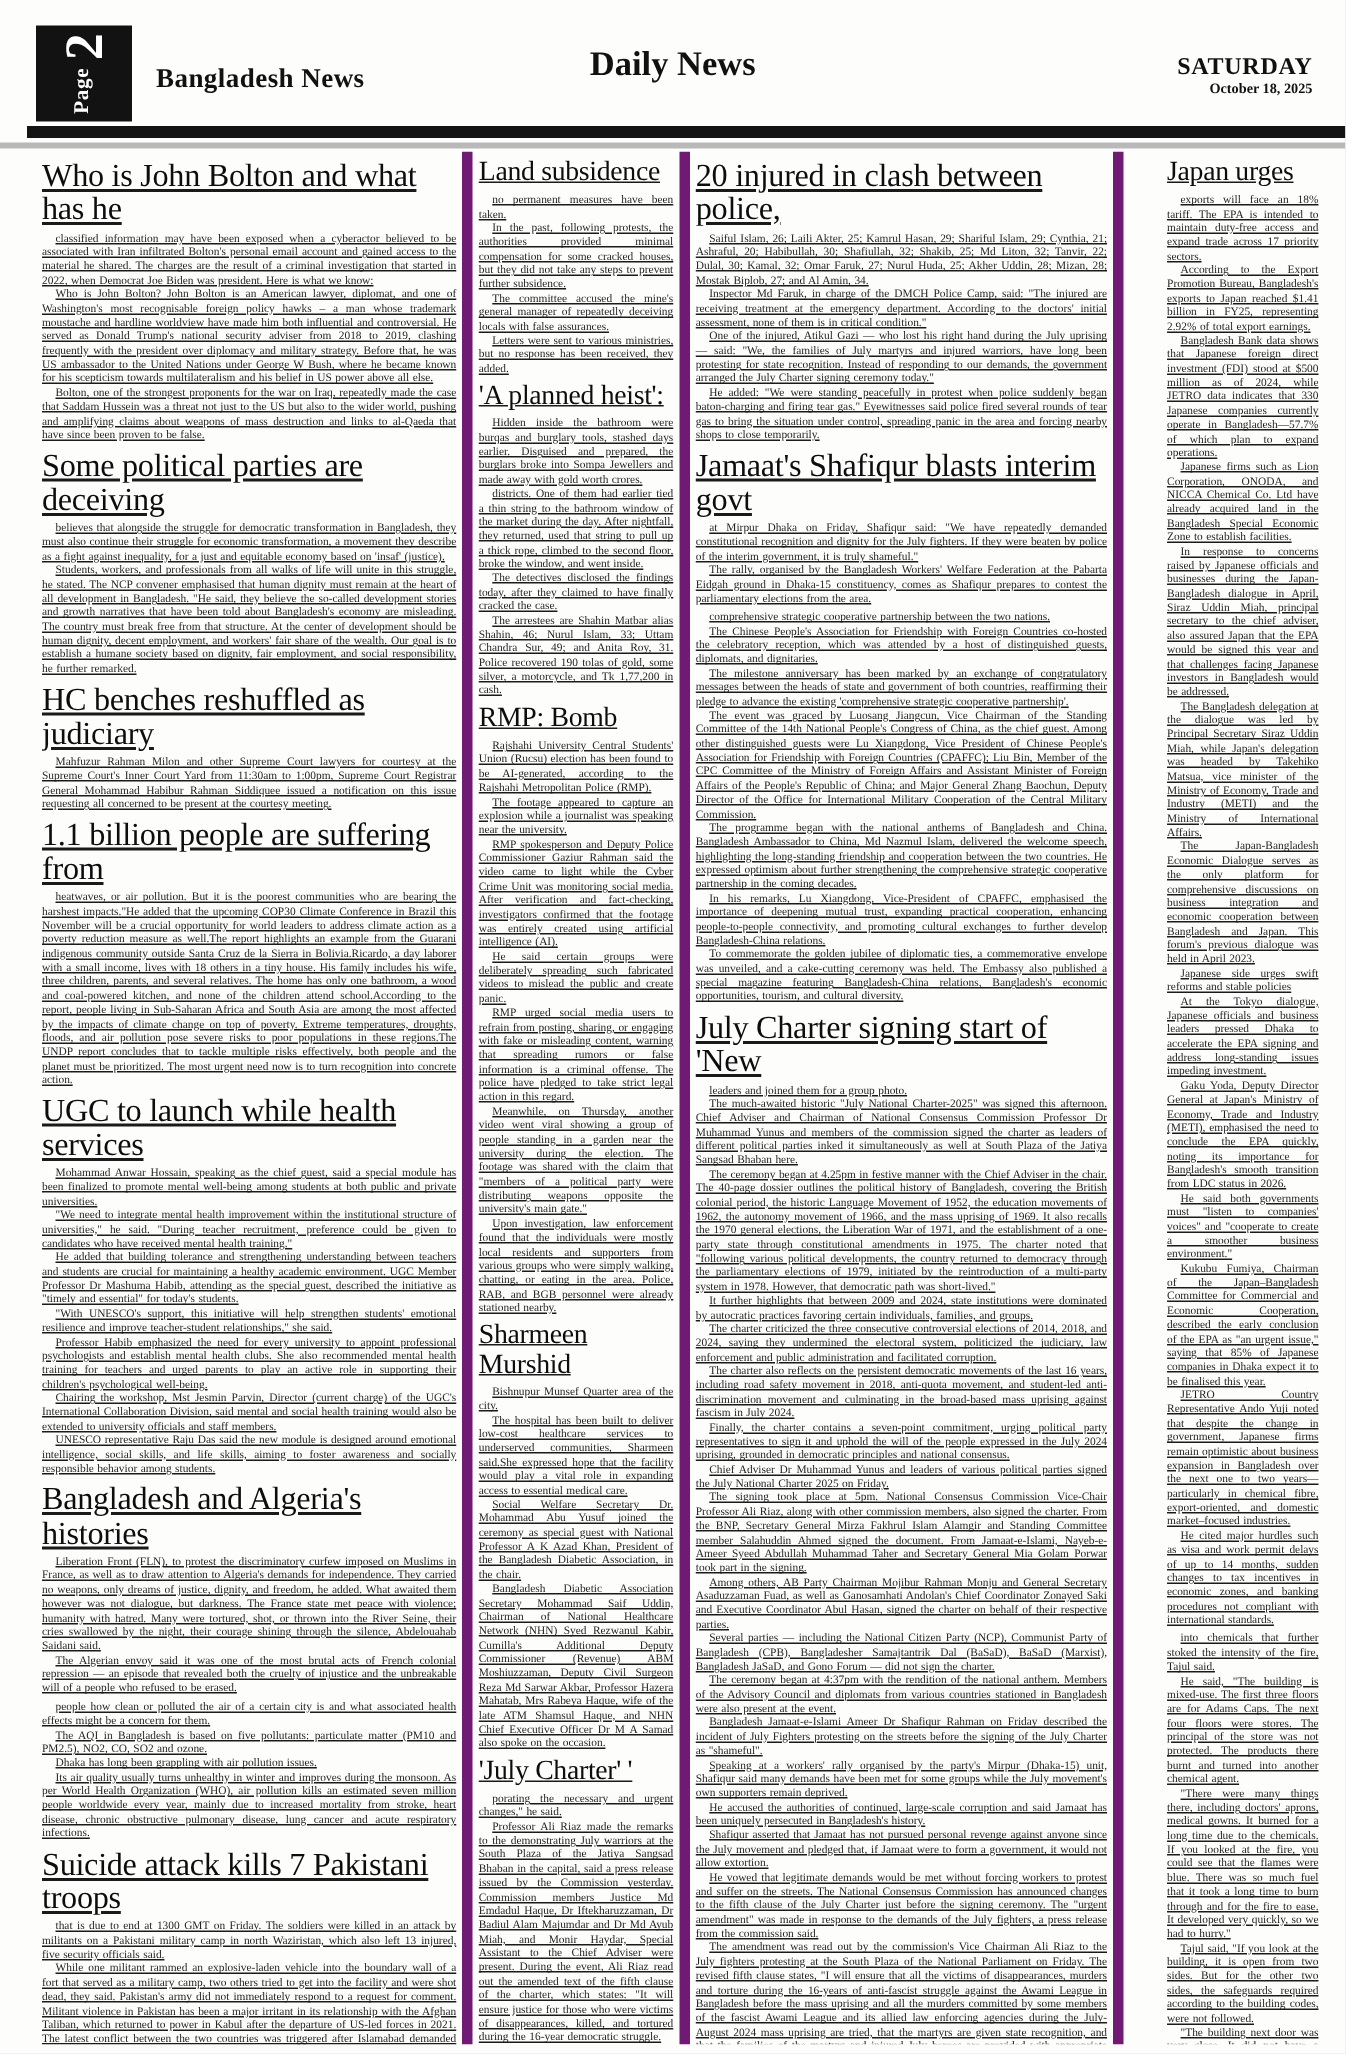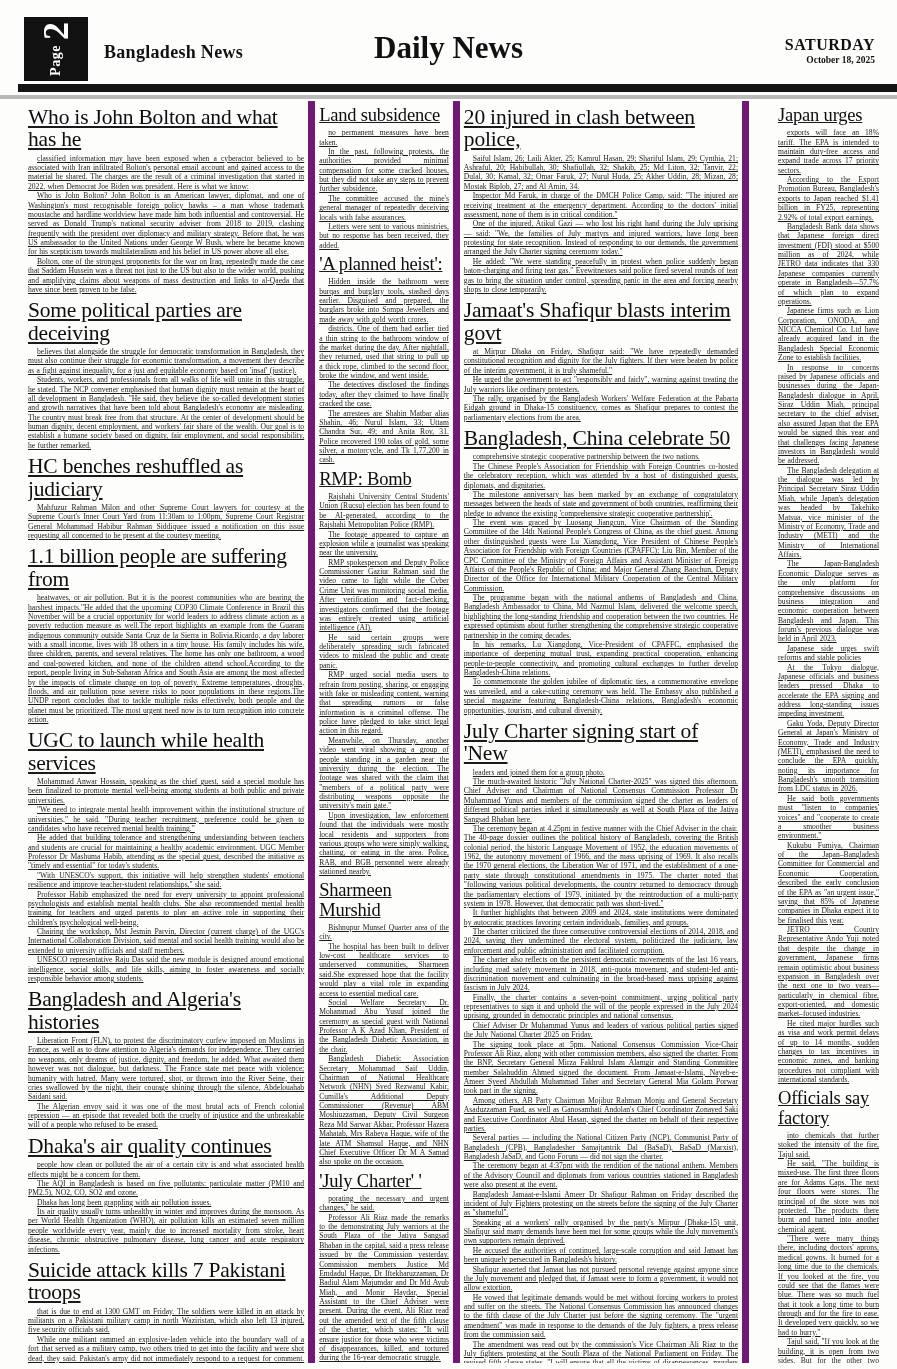--- a/index.html
+++ b/index.html
@@ -17,21 +17,21 @@
   }
   .pagebox-inner { transform:rotate(-90deg); display:flex; align-items:center; gap:5px; color:#fff; }
   .pagebox-label { font-size:14px; font-weight:bold; letter-spacing:.5px; }
   .pagebox-num { font-size:36px; font-weight:bold; line-height:1; }
   .masthead {
     position:absolute; left:104px; top:42px;
     font-size:18px; font-weight:bold; letter-spacing:.3px; color:#111;
   }
   .title {
     position:absolute; left:0; right:0; top:30px; text-align:center;
-    font-size:31px; font-weight:bold; color:#111;
+    font-size:23px; font-weight:bold; color:#111;
   }
   .datebox { position:absolute; right:22px; top:36px; text-align:right; color:#111; }
   .day { font-size:16px; font-weight:bold; letter-spacing:.5px; }
   .date { font-size:9.5px; font-weight:bold; margin-top:1px; }
   .rule-black { position:absolute; left:18px; right:0; top:84px; height:8px; background:#141414; }
   .rule-gray  { position:absolute; left:0; right:0; top:95px; height:4px; background:#b9b9b9; }
   
   .content {
     position:absolute; top:101px; left:28px; right:14px; bottom:6px;
     display:flex; overflow:hidden;text-decoration:underline;
@@ -106,21 +106,20 @@
           <p>Professor Habib emphasized the need for every university to appoint professional psychologists and establish mental health clubs. She also recommended mental health training for teachers and urged parents to play an active role in supporting their children's psychological well-being.</p>
           <p>Chairing the workshop, Mst Jesmin Parvin, Director (current charge) of the UGC's International Collaboration Division, said mental and social health training would also be extended to university officials and staff members.</p>
           <p>UNESCO representative Raju Das said the new module is designed around emotional intelligence, social skills, and life skills, aiming to foster awareness and socially responsible behavior among students.</p>
         </article>
         <article>
           <h2>Bangladesh and Algeria's histories</h2>
           <p>Liberation Front (FLN), to protest the discriminatory curfew imposed on Muslims in France, as well as to draw attention to Algeria's demands for independence. They carried no weapons, only dreams of justice, dignity, and freedom, he added. What awaited them however was not dialogue, but darkness. The France state met peace with violence; humanity with hatred. Many were tortured, shot, or thrown into the River Seine, their cries swallowed by the night, their courage shining through the silence, Abdelouahab Saidani said.</p>
           <p>The Algerian envoy said it was one of the most brutal acts of French colonial repression — an episode that revealed both the cruelty of injustice and the unbreakable will of a people who refused to be erased.</p>
         </article>
         <article>
-          <h2>Dhaka's air quality continues</h2>
           <p>people how clean or polluted the air of a certain city is and what associated health effects might be a concern for them.</p>
           <p>The AQI in Bangladesh is based on five pollutants: particulate matter (PM10 and PM2.5), NO2, CO, SO2 and ozone.</p>
           <p>Dhaka has long been grappling with air pollution issues.</p>
           <p>Its air quality usually turns unhealthy in winter and improves during the monsoon. As per World Health Organization (WHO), air pollution kills an estimated seven million people worldwide every year, mainly due to increased mortality from stroke, heart disease, chronic obstructive pulmonary disease, lung cancer and acute respiratory infections.</p>
         </article>
         <article>
           <h2>Suicide attack kills 7 Pakistani troops</h2>
           <p>that is due to end at 1300 GMT on Friday. The soldiers were killed in an attack by militants on a Pakistani military camp in north Waziristan, which also left 13 injured, five security officials said.</p>
           <p>While one militant rammed an explosive-laden vehicle into the boundary wall of a fort that served as a military camp, two others tried to get into the facility and were shot dead, they said. Pakistan's army did not immediately respond to a request for comment. Militant violence in Pakistan has been a major irritant in its relationship with the Afghan Taliban, which returned to power in Kabul after the departure of US-led forces in 2021. The latest conflict between the two countries was triggered after Islamabad demanded that Kabul rein in militants who had stepped up attacks in Pakistan, saying they operated from havens in Afghanistan.Pakistani Prime Minister Shehbaz Sharif said on Thursday that Pakistan "retaliated" as it lost patience with Afghanistan following a series of militant attacks, but was ready to hold talks to resolve the conflict.</p>
         </article>
@@ -167,25 +166,23 @@
         <article>
           <h2>20 injured in clash between police,</h2>
           <p>Saiful Islam, 26; Laili Akter, 25; Kamrul Hasan, 29; Shariful Islam, 29; Cynthia, 21; Ashraful, 20; Habibullah, 30; Shafiullah, 32; Shakib, 25; Md Liton, 32; Tanvir, 22; Dulal, 30; Kamal, 32; Omar Faruk, 27; Nurul Huda, 25; Akher Uddin, 28; Mizan, 28; Mostak Biplob, 27; and Al Amin, 34.</p>
           <p>Inspector Md Faruk, in charge of the DMCH Police Camp, said: "The injured are receiving treatment at the emergency department. According to the doctors' initial assessment, none of them is in critical condition."</p>
           <p>One of the injured, Atikul Gazi — who lost his right hand during the July uprising — said: "We, the families of July martyrs and injured warriors, have long been protesting for state recognition. Instead of responding to our demands, the government arranged the July Charter signing ceremony today."</p>
           <p>He added: "We were standing peacefully in protest when police suddenly began baton-charging and firing tear gas." Eyewitnesses said police fired several rounds of tear gas to bring the situation under control, spreading panic in the area and forcing nearby shops to close temporarily.</p>
         </article>
         <article>
           <h2>Jamaat's Shafiqur blasts interim govt</h2>
           <p>at Mirpur Dhaka on Friday, Shafiqur said: "We have repeatedly demanded constitutional recognition and dignity for the July fighters. If they were beaten by police of the interim government, it is truly shameful."</p>
-          <p>He urged the government to act "responsibly and fairly", warning against treating the July warriors like ordinary protesters.</p>
           <p>The rally, organised by the Bangladesh Workers' Welfare Federation at the Pabarta Eidgah ground in Dhaka-15 constituency, comes as Shafiqur prepares to contest the parliamentary elections from the area.</p>
         </article>
         <article>
-          <h2>Bangladesh, China celebrate 50</h2>
           <p>comprehensive strategic cooperative partnership between the two nations.</p>
           <p>The Chinese People's Association for Friendship with Foreign Countries co-hosted the celebratory reception, which was attended by a host of distinguished guests, diplomats, and dignitaries.</p>
           <p>The milestone anniversary has been marked by an exchange of congratulatory messages between the heads of state and government of both countries, reaffirming their pledge to advance the existing 'comprehensive strategic cooperative partnership'.</p>
           <p>The event was graced by Luosang Jiangcun, Vice Chairman of the Standing Committee of the 14th National People's Congress of China, as the chief guest. Among other distinguished guests were Lu Xiangdong, Vice President of Chinese People's Association for Friendship with Foreign Countries (CPAFFC); Liu Bin, Member of the CPC Committee of the Ministry of Foreign Affairs and Assistant Minister of Foreign Affairs of the People's Republic of China; and Major General Zhang Baochun, Deputy Director of the Office for International Military Cooperation of the Central Military Commission.</p>
           <p>The programme began with the national anthems of Bangladesh and China. Bangladesh Ambassador to China, Md Nazmul Islam, delivered the welcome speech, highlighting the long-standing friendship and cooperation between the two countries. He expressed optimism about further strengthening the comprehensive strategic cooperative partnership in the coming decades.</p>
           <p>In his remarks, Lu Xiangdong, Vice-President of CPAFFC, emphasised the importance of deepening mutual trust, expanding practical cooperation, enhancing people-to-people connectivity, and promoting cultural exchanges to further develop Bangladesh-China relations.</p>
           <p>To commemorate the golden jubilee of diplomatic ties, a commemorative envelope was unveiled, and a cake-cutting ceremony was held. The Embassy also published a special magazine featuring Bangladesh-China relations, Bangladesh's economic opportunities, tourism, and cultural diversity.</p>
         </article>
         <article>
           <h2>July Charter signing start of 'New</h2>
@@ -221,21 +218,20 @@
           <p>The Japan-Bangladesh Economic Dialogue serves as the only platform for comprehensive discussions on business integration and economic cooperation between Bangladesh and Japan. This forum's previous dialogue was held in April 2023.</p>
           <p>Japanese side urges swift reforms and stable policies</p>
           <p>At the Tokyo dialogue, Japanese officials and business leaders pressed Dhaka to accelerate the EPA signing and address long-standing issues impeding investment.</p>
           <p>Gaku Yoda, Deputy Director General at Japan's Ministry of Economy, Trade and Industry (METI), emphasised the need to conclude the EPA quickly, noting its importance for Bangladesh's smooth transition from LDC status in 2026.</p>
           <p>He said both governments must "listen to companies' voices" and "cooperate to create a smoother business environment."</p>
           <p>Kukubu Fumiya, Chairman of the Japan–Bangladesh Committee for Commercial and Economic Cooperation, described the early conclusion of the EPA as "an urgent issue," saying that 85% of Japanese companies in Dhaka expect it to be finalised this year.</p>
           <p>JETRO Country Representative Ando Yuji noted that despite the change in government, Japanese firms remain optimistic about business expansion in Bangladesh over the next one to two years—particularly in chemical fibre, export-oriented, and domestic market–focused industries.</p>
           <p>He cited major hurdles such as visa and work permit delays of up to 14 months, sudden changes to tax incentives in economic zones, and banking procedures not compliant with international standards.</p>
         </article>
         <article>
-          <h2>Officials say factory</h2>
           <p>into chemicals that further stoked the intensity of the fire, Tajul said.</p>
           <p>He said, "The building is mixed-use. The first three floors are for Adams Caps. The next four floors were stores. The principal of the store was not protected. The products there burnt and turned into another chemical agent.</p>
           <p>"There were many things there, including doctors' aprons, medical gowns. It burned for a long time due to the chemicals. If you looked at the fire, you could see that the flames were blue. There was so much fuel that it took a long time to burn through and for the fire to ease. It developed very quickly, so we had to hurry."</p>
           <p>Tajul said, "If you look at the building, it is open from two sides. But for the other two sides, the safeguards required according to the building codes, were not followed.</p>
           <p>"The building next door was very close. It did not have a safeguard and so firefighters could not take up position there."</p>
           <p>Stating the fire had been brought under control, the Fire Service official gave an update on the condition of the building. "This building burnt for a long time. When the temperature reaches 800-1,000 degrees Celsius, the RCC columns lose their strength. The fifth to the eighth floor collapsed and fell, getting sandwiched together.</p>
           <p>"Because of this, it was difficult for us. But we maintained a safe distance and carried out the operation. It took us a while, but no one was hurt."</p>
           <p>He said, "Apart from this building, another building also suffered some damage.</p>
         </article>
       </div>

